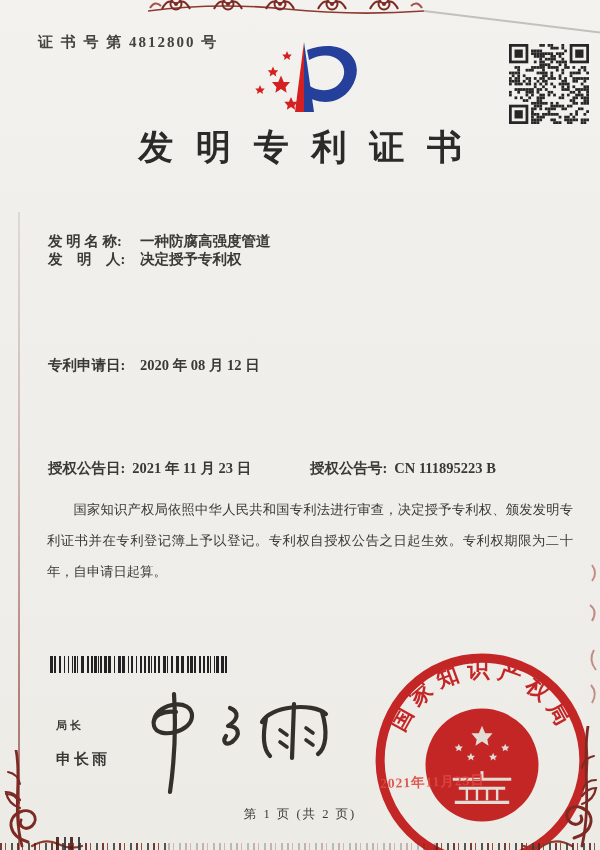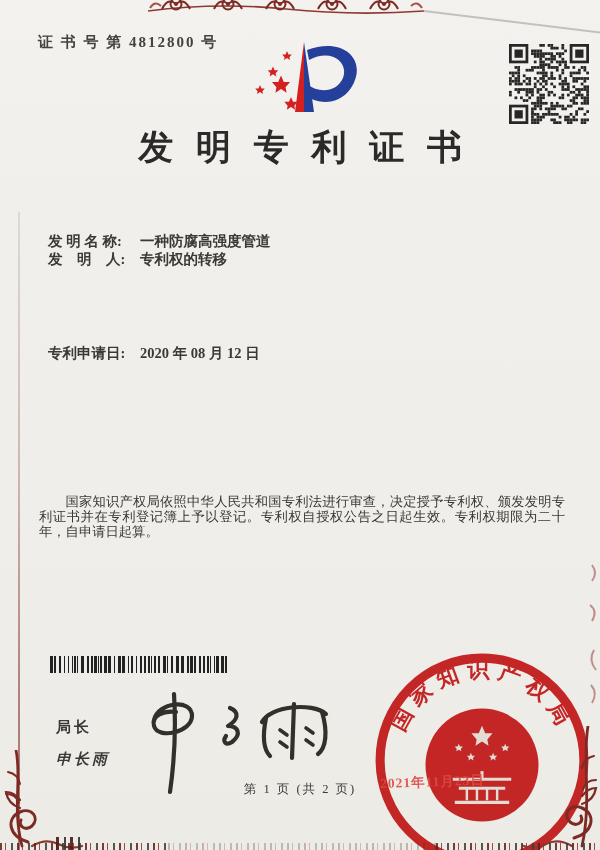--- a/index.html
+++ b/index.html
@@ -13,40 +13,40 @@
   
   .cert-no{left:38px; top:33px; font-size:15px; letter-spacing:2px; color:#45433f; font-weight:600;}
   .logo{left:246px; top:38px; width:132px; height:90px;}
   .qr{left:509px; top:44px; width:80px; height:80px;}
   .title{left:0; right:0; top:124px; margin:0; text-align:center; font-size:35px; font-weight:bold;
          color:#2b2a28; letter-spacing:7px; text-indent:7px;}
   
   .row{left:48px; font-size:14.5px; font-weight:600; color:#3b3936; white-space:nowrap;}
   .lbl{display:inline-block; width:92px; white-space:pre;}
   .val{white-space:pre;}
-  .r1{top:207px;margin-top:25px;} .r2{top:250px;} .r3{top:293px;} .r4{top:344px;} .r5{top:379px;} .r6{top:421px;}
+  .r1{top:207px;margin-top:25px;} .r2{top:250px;} .r3{top:293px;} .r4{top:356px;} .r5{top:379px;} .r6{top:421px;}
   .r7{top:459px; width:524px;}
   .pair2{position:absolute; left:262px; top:0; white-space:nowrap;}
   .g-lbl{margin-right:7px;}
   
-  .body-text{left:39px; top:494px; width:526px; font-size:13.3px; line-height:15px;
+  .body-text{left:47px; top:494px; width:526px; font-size:13.3px; line-height:31px;
              text-align:justify; color:#3a3835;}
   .body-text p{margin:0; text-indent:2em;}
   
   .barcode{left:50px; top:656px; width:178px; height:17px;}
   
-  .sig-pos{left:56px; top:718px; font-size:15px; letter-spacing:3px; font-weight:600;}
-  .sig-name{left:56px; top:750px; font-size:15px; letter-spacing:3px; font-weight:600;font-style:italic;}
+  .sig-pos{left:56px; top:718px; font-size:11px; letter-spacing:3px; font-weight:600;}
+  .sig-name{left:56px; top:750px; font-size:15px; letter-spacing:3px; font-weight:600;}
   .signature-svg{left:130px; top:686px; width:215px; height:115px;}
   
   .seal-svg{left:366px; top:644px; width:232px; height:232px; mix-blend-mode:multiply; opacity:.95;}
   .seal-date{left:380px; top:772px; width:175px; font-size:13.5px; color:#dd4a42; font-weight:bold;
              letter-spacing:1px; transform:rotate(-2deg); opacity:.9;}
   
-  .footer{left:0; right:0; top:781px; text-align:center; font-size:12.5px; color:#3b3a38; letter-spacing:2px;}
+  .footer{left:0; right:0; top:806px; text-align:center; font-size:12.5px; color:#3b3a38; letter-spacing:2px;}
   
   .orn-top{left:148px; top:-2px; width:276px; height:17px;}
   .paper-edge{left:424px; top:10px; width:184px; height:2px; background:#b7b4af; opacity:.8;
               transform:rotate(7deg); transform-origin:left center;}
   .left-line{left:18px; top:212px; width:2px; height:638px; opacity:.6;
              background:linear-gradient(#cfccc7 0%,#b9928c 40%,#8a3a32 75%,#6f2420 100%);}
   .orn-bl{left:-2px; top:750px; width:122px; height:100px;}
   .orn-br{left:518px; top:726px; width:84px; height:124px;}
   .right-marks{left:582px; top:560px; width:18px; height:150px; opacity:.55;}
   .fringe{bottom:0; height:7px;
@@ -410,24 +410,30 @@
       <rect x="1" y="23" width="5" height="5" fill="#f1efeb"></rect>
       <rect x="2" y="24" width="3" height="3" fill="#262626"></rect>
     </svg>
 
   <h1 class="abs title">发 明 专 利 证 书</h1>
 
   <div class="abs row r1">
     <span class="lbl">发 明 名 称:</span><span class="val">一种防腐高强度管道</span>
   </div>
   <div class="abs row r2">
-    <span class="lbl">发　明　人:</span><span class="val">专利权的转移</span>
+    <span class="lbl">发　明　人:</span><span class="val">决定授予专利权</span>
   </div>
   <div class="abs row r4">
     <span class="lbl">专利申请日:</span><span class="val">2020 年 08 月 12 日</span>
+  </div>
+  <div class="abs row r7">
+    <span class="g-lbl">授权公告日:</span><span>2021 年 11 月 23 日</span>
+    <span class="pair2">
+      <span class="g-lbl">授权公告号:</span><span>CN 111895223 B</span>
+    </span>
   </div>
 
   <div class="abs body-text">
     <p>国家知识产权局依照中华人民共和国专利法进行审查，决定授予专利权、颁发发明专利证书并在专利登记簿上予以登记。专利权自授权公告之日起生效。专利权期限为二十年，自申请日起算。</p>
   </div>
 
   <svg class="abs barcode" id="barcode-svg" viewBox="0 0 178 17" preserveAspectRatio="none">
       <rect x="0" y="0" width="3" height="17" fill="#222"></rect>
       <rect x="4" y="0" width="2" height="17" fill="#222"></rect>
       <rect x="9" y="0" width="2" height="17" fill="#222"></rect>

